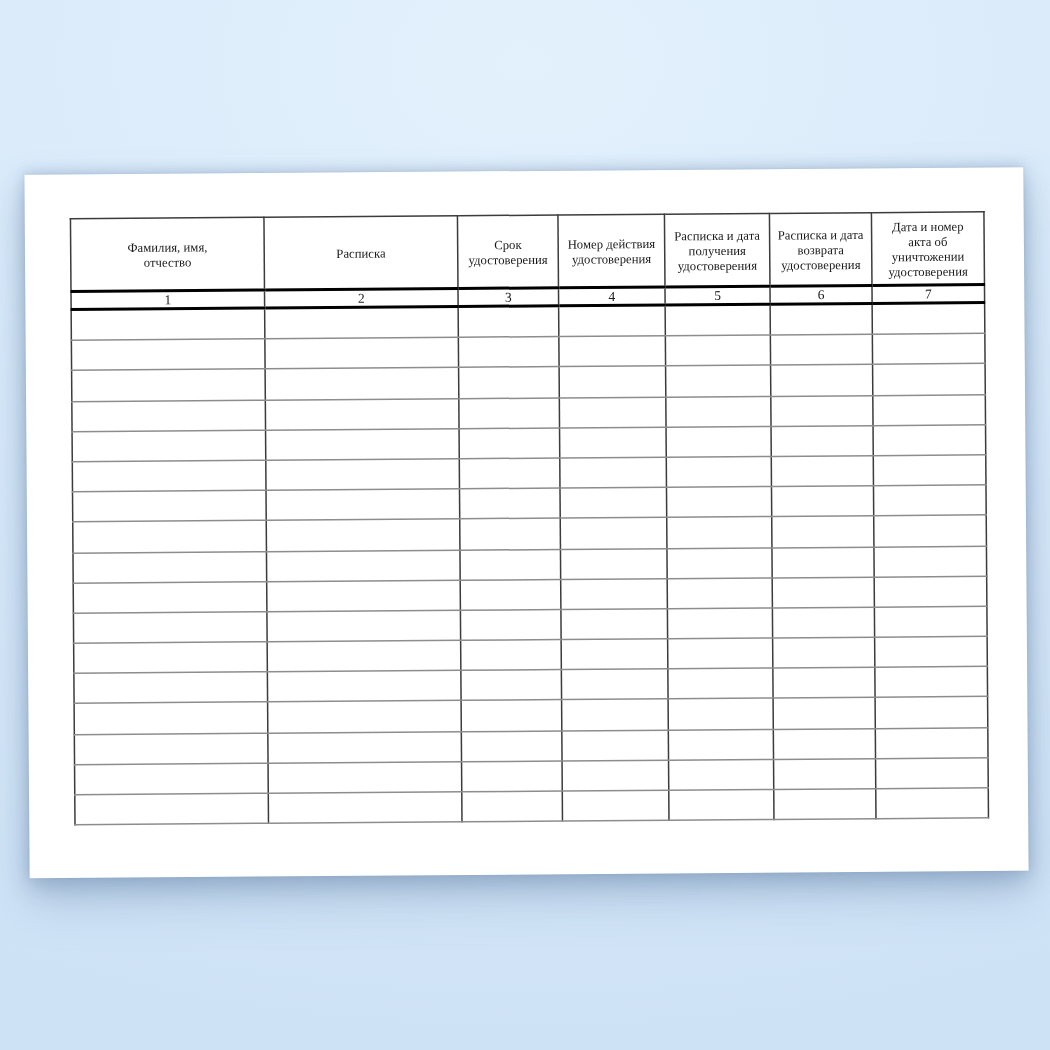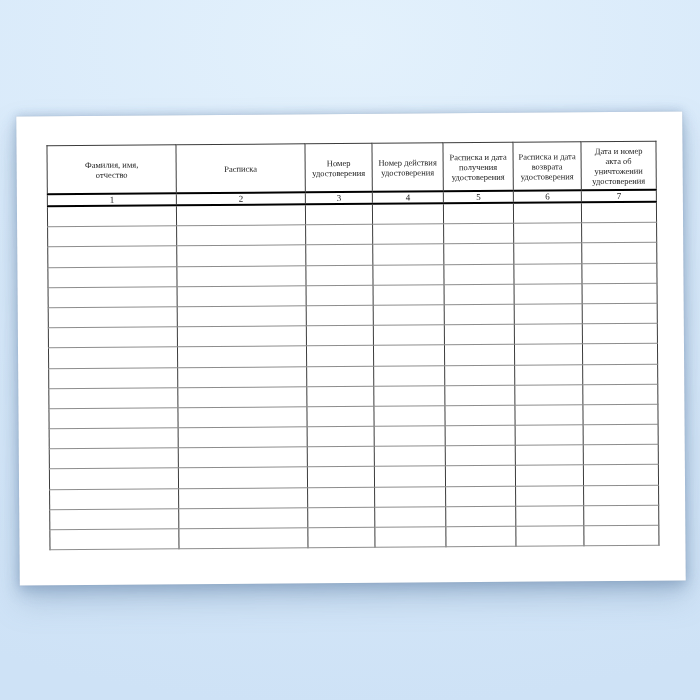--- a/index.html
+++ b/index.html
@@ -94,21 +94,21 @@
         <col class="c4">
       <col class="c5">
         <col class="c6">
         <col class="c7">
     </colgroup>
     <thead>
       <tr>
           <th>Фамилия, имя,
 отчество</th>
           <th>Расписка</th>
-          <th>Номер
+          <th>Срок
 удостоверения</th>
           <th>Номер действия
 удостоверения</th>
           <th>Расписка и дата
 получения
 удостоверения</th>
           <th>Расписка и дата
 возврата
 удостоверения</th>
           <th>Дата и номер

